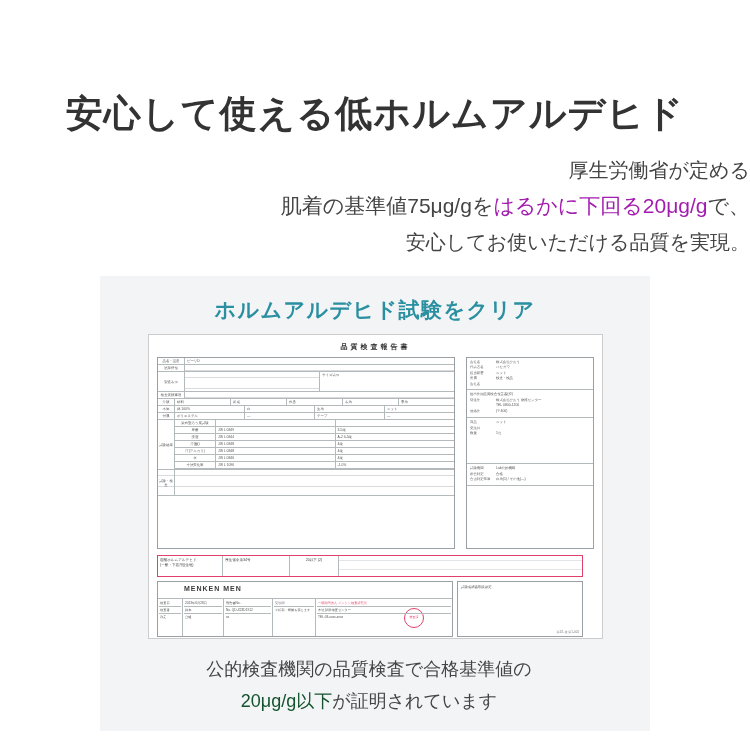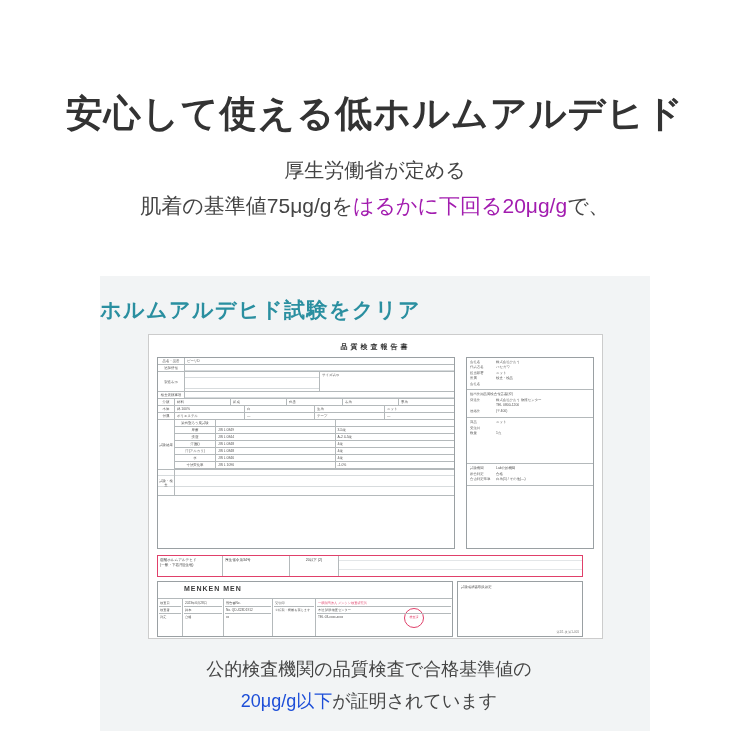--- a/index.html
+++ b/index.html
@@ -28,21 +28,21 @@
     font-size: 37px;
     font-weight: bold;
     letter-spacing: 1px;
     color: #333333;
     margin: 0;
     padding-top: 58px;
     line-height: 1.25;
   }
 
   .subline {
-    text-align: center;
+    text-align: right;
     font-size: 20px;
     color: #444444;
     line-height: 1.75;
     margin: 0;
     padding-top: 16px;
   }
   .subline .row { display: block; white-space: nowrap; }
   .subline .row.big { font-size: 21px; }
   .accent { color: #a21caf; }
 
@@ -51,21 +51,21 @@
     position: absolute;
     left: 100px;
     top: 243px;
     width: 550px;
     height: 455px;
     background: #f2f4f5;
     box-sizing: border-box;
   }
 
   .panel-title {
-    text-align: left;
+    text-align: center;
     font-size: 21px;
     font-weight: bold;
     color: #2a8fa0;
     letter-spacing: 1.5px;
     padding-top: 20px;
     margin: 0;
   }
 
   
   .cert {
@@ -301,32 +301,33 @@
   .footnote {
     position: absolute;
     left: 0;
     right: 12px;
     top: 378px;
     text-align: center;
     font-size: 18px;
     color: #444;
     line-height: 1.75;
   }
-  .footnote .l2 .accent { color: #1d4ed8; }
+  .footnote .l2 .accent { color: #14532d; }
 </style>
 </head>
 <body>
 
 <div class="page">
 
   <h1 class="headline">安心して使える低ホルムアルデヒド</h1>
 
   <div class="subline">
     <span class="row">厚生労働省が定める</span>
     <span class="row big"><span>肌着の基準値75μg/gを</span><span class="accent">はるかに下回る20μg/g</span><span>で、</span></span>
+    <span class="row">安心してお使いただける品質を実現。</span>
   </div>
 
   <div class="panel">
 
     <div class="panel-title">ホルムアルデヒド試験をクリア</div>
 
     <div class="cert">
       <div class="cert-title">品質検査報告書</div>
 
       <div class="cert-body">

